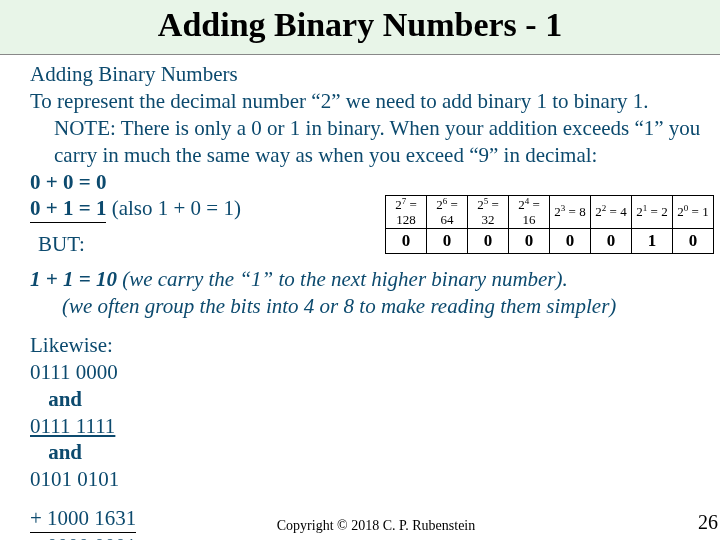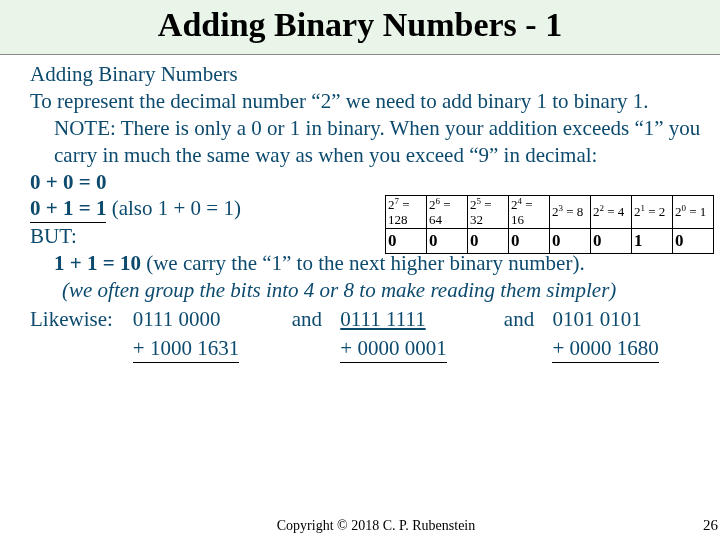--- a/index.html
+++ b/index.html
@@ -34,75 +34,78 @@
     line-height: 1.28;
     color: #0c4a6e;
   }
   .sub-title {
     font-weight: normal;
   }
   .para {
     margin: 0;
   }
   .but {
-    margin: 0;
+    margin: 8px;
   }
   .italic {
     font-style: italic;
     margin-left: 32px;
   }
   
   .power-table {
     position: absolute;
     top: 195px;
     right: 6px;
     border-collapse: collapse;
     background: #fff;
     font-size: 13px;
   }
   .power-table td {
     border: 1.5px solid #000;
+    text-align: center;
     vertical-align: middle;
     width: 36px;
     height: 28px;
     padding: 1px 2px;
     line-height: 1.1;
   }
   .power-table tr.values td {
     height: 22px;
     font-size: 17px;
     font-weight: bold;
   }
   .power-table sup {
     font-size: 9px;
     vertical-align: super;
   }
   
   .add-row {
     display: flex;
     align-items: flex-start;
-    margin-top: 2px;
+    margin-top: 12px;
     font-size: 21px;
+    flex-direction: column;
   }
   .likewise-label {
     width: 110px;
   }
   .equals-label {
     width: 110px;
   }
   .col {
     width: 170px;
     white-space: pre;
     font-family: "Times New Roman", Times, serif;
   }
   .col2 { width: 175px; text-decoration: underline; }
   .col3 { width: 160px; }
   .and {
     width: 52px;
-    text-align: left;
+    text-align: right;
+    font-weight: bold;
   }
   .eq-underline {
     border-bottom: 1.5px solid #000;
     display: inline-block;
   }
   .footer {
     position: absolute;
     bottom: 6px;
     left: 16px;
     width: 100%;
@@ -110,24 +113,24 @@
     color: #000;
   }
   .copyright {
     display: block;
     text-align: center;
   }
   .page-num {
     position: absolute;
     right: 18px;
     bottom: 0;
-    font-size: 15px;
+    font-size: 20px;
   }
   .carry-indent {
-    margin-left: 24px;
+    font-style: italic;
   }
 </style>
 </head>
 <body>
 
 <div class="slide">
 
   <div class="title-band">Adding Binary Numbers - 1</div>
 
   <div class="content">

